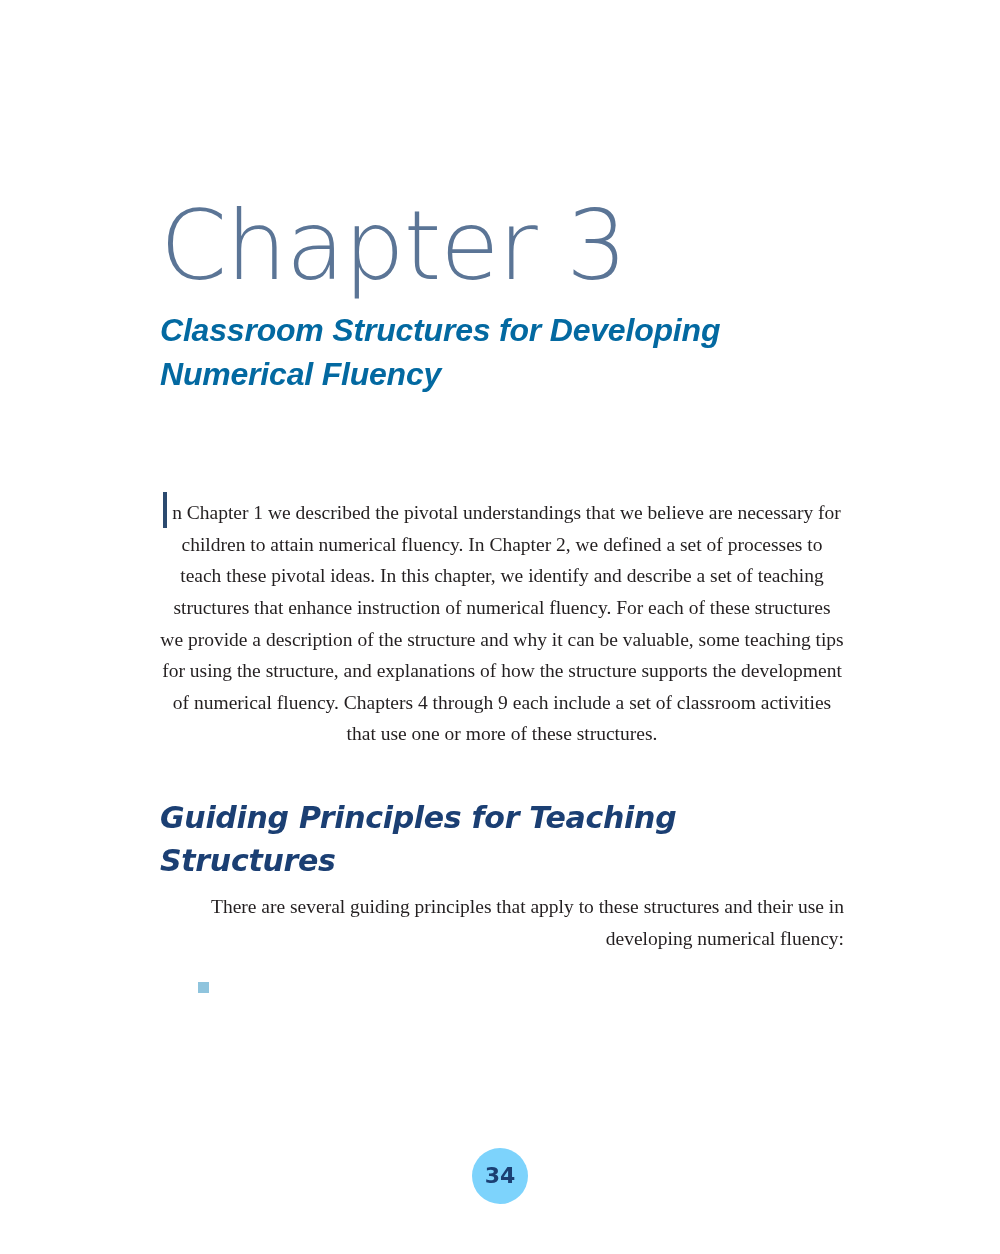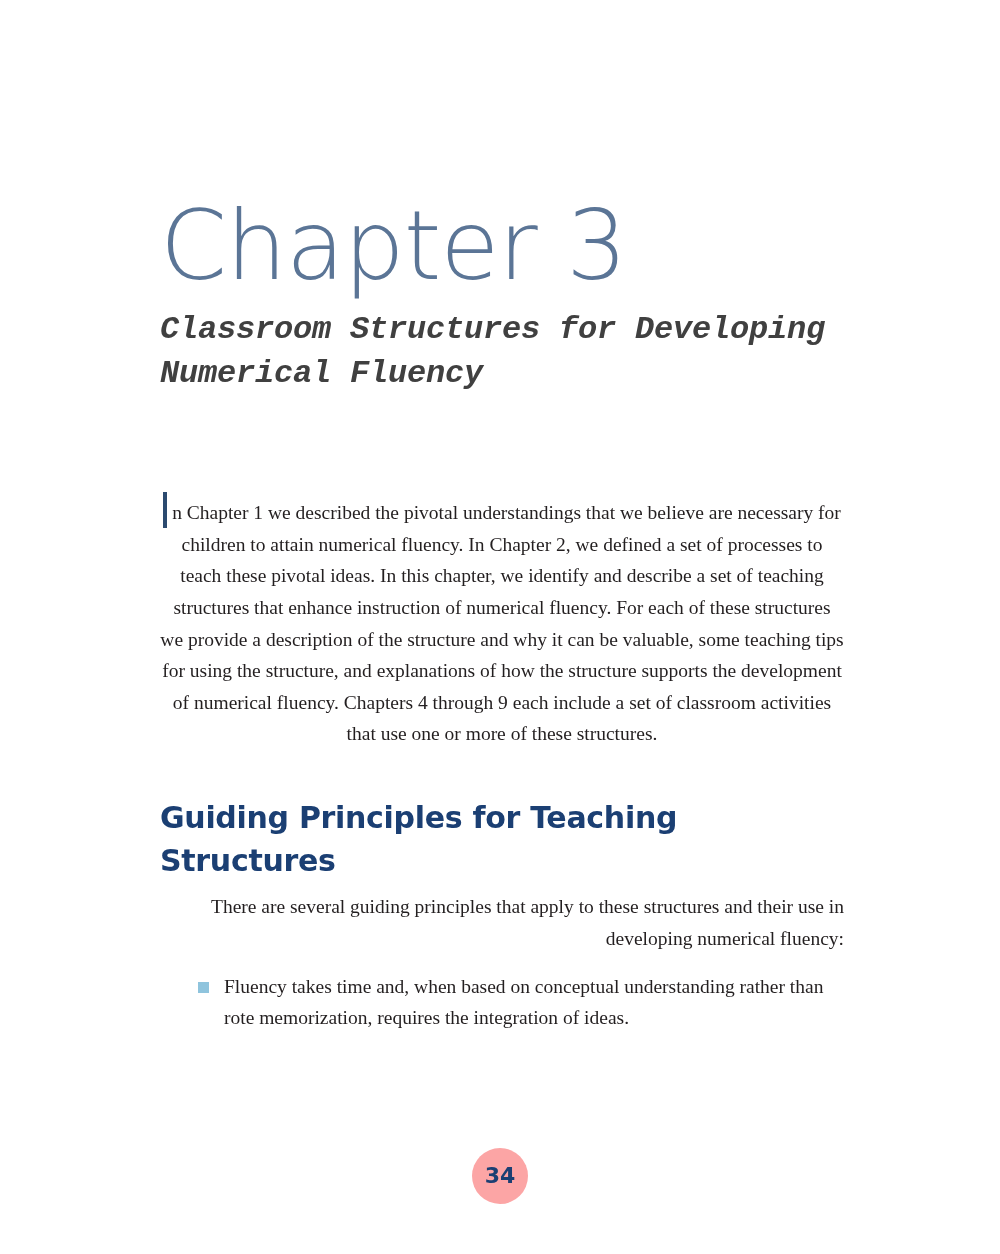--- a/index.html
+++ b/index.html
@@ -36,26 +36,26 @@
     font-weight: 300;
     font-size: 96px;
     line-height: 1.0;
     color: #5b7596;
     letter-spacing: -1px;
     margin: 0;
     padding-top: 198px;
   }
 
   .chapter-subtitle {
-    font-family: Liberation Mono, monospace;
+    font-family: Liberation Sans, sans-serif;
     font-style: italic;
     font-weight: 700;
     font-size: 32px;
     line-height: 1.38;
-    color: #404040;
+    color: #0369a1;
     margin: 14px 0 0 0;
     letter-spacing: -0.2px;
   }
 
   .intro {
     margin-top: 96px;
     font-size: 19.5px;
     line-height: 1.62;
     color: #231f20;
     text-align: center;
@@ -71,20 +71,21 @@
   }
 
   .section-heading {
     font-family: "DejaVu Sans", sans-serif;
     font-weight: 700;
     font-size: 30px;
     line-height: 1.45;
     color: #1b3f73;
     margin: 46px 0 8px 0;
     letter-spacing: -0.3px;
+    font-style: italic;
   }
 
   .body-text {
     font-size: 19.5px;
     line-height: 1.62;
     margin: 0;
     text-align: right;
   }
 
   ul.bullets {
@@ -113,21 +114,21 @@
     left: 0;
     right: 0;
     top: 1148px;
     text-align: center;
   }
   .folio-circle {
     display: inline-block;
     width: 56px;
     height: 56px;
     border-radius: 50%;
-    background: #fca5a5;
+    background: #7dd3fc;
     color: #1b3f73;
     font-family: "DejaVu Sans", sans-serif;
     font-weight: 700;
     font-size: 22px;
     line-height: 56px;
     text-align: center;
   }
 </style>
 </head>
 <body>
@@ -141,21 +142,20 @@
 
     <p class="intro"><span class="dropbar"></span><span>n Chapter 1 we described the pivotal understandings that we believe are necessary for children to attain numerical fluency. In Chapter 2, we defined a set of processes to teach these pivotal ideas. In this chapter, we identify and describe a set of teaching structures that enhance instruction of numerical fluency. For each of these structures we provide a description of the structure and why it can be valuable, some teaching tips for using the structure, and explanations of how the structure supports the development of numerical fluency. Chapters 4 through 9 each include a set of classroom activities that use one or more of these structures.</span></p>
 
     <h3 class="section-heading">Guiding Principles for Teaching Structures</h3>
 
     <p class="body-text">There are several guiding principles that apply to these structures and their use in developing numerical fluency:</p>
 
     <ul class="bullets">
       <li>
         <span class="sq"></span>
-        <span>Fluency takes time and, when based on conceptual understanding rather than rote memorization, requires the integration of ideas.</span>
       </li>
     </ul>
 
   </div>
 
   <div class="folio">
     <span class="folio-circle">34</span>
   </div>
 </div>
 

